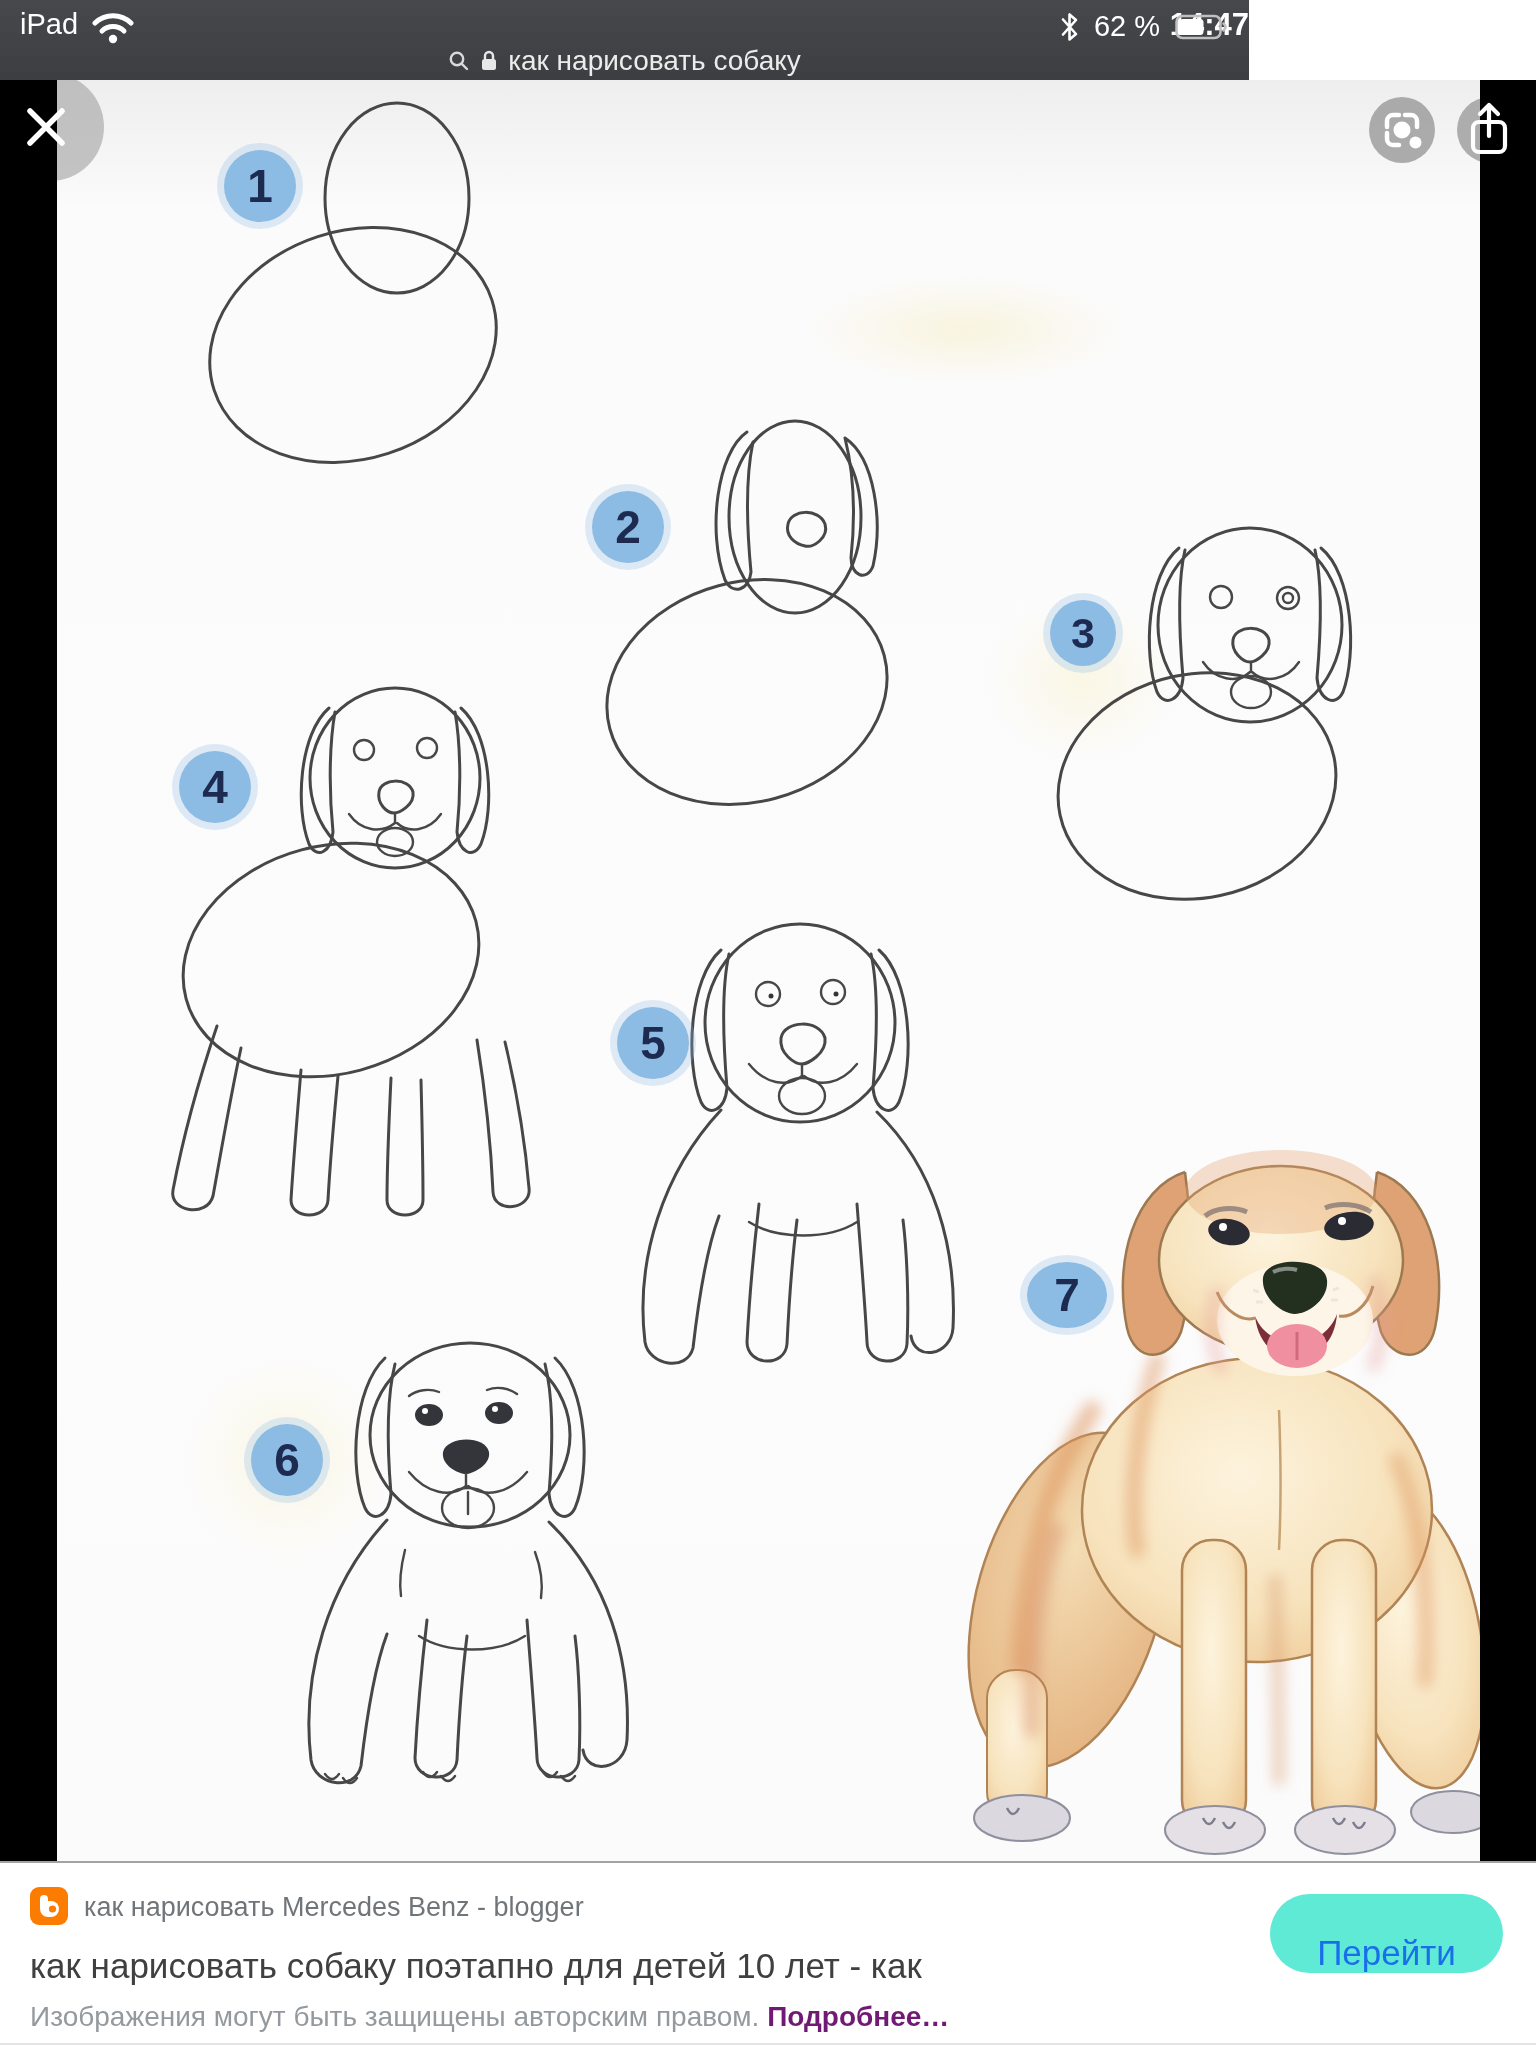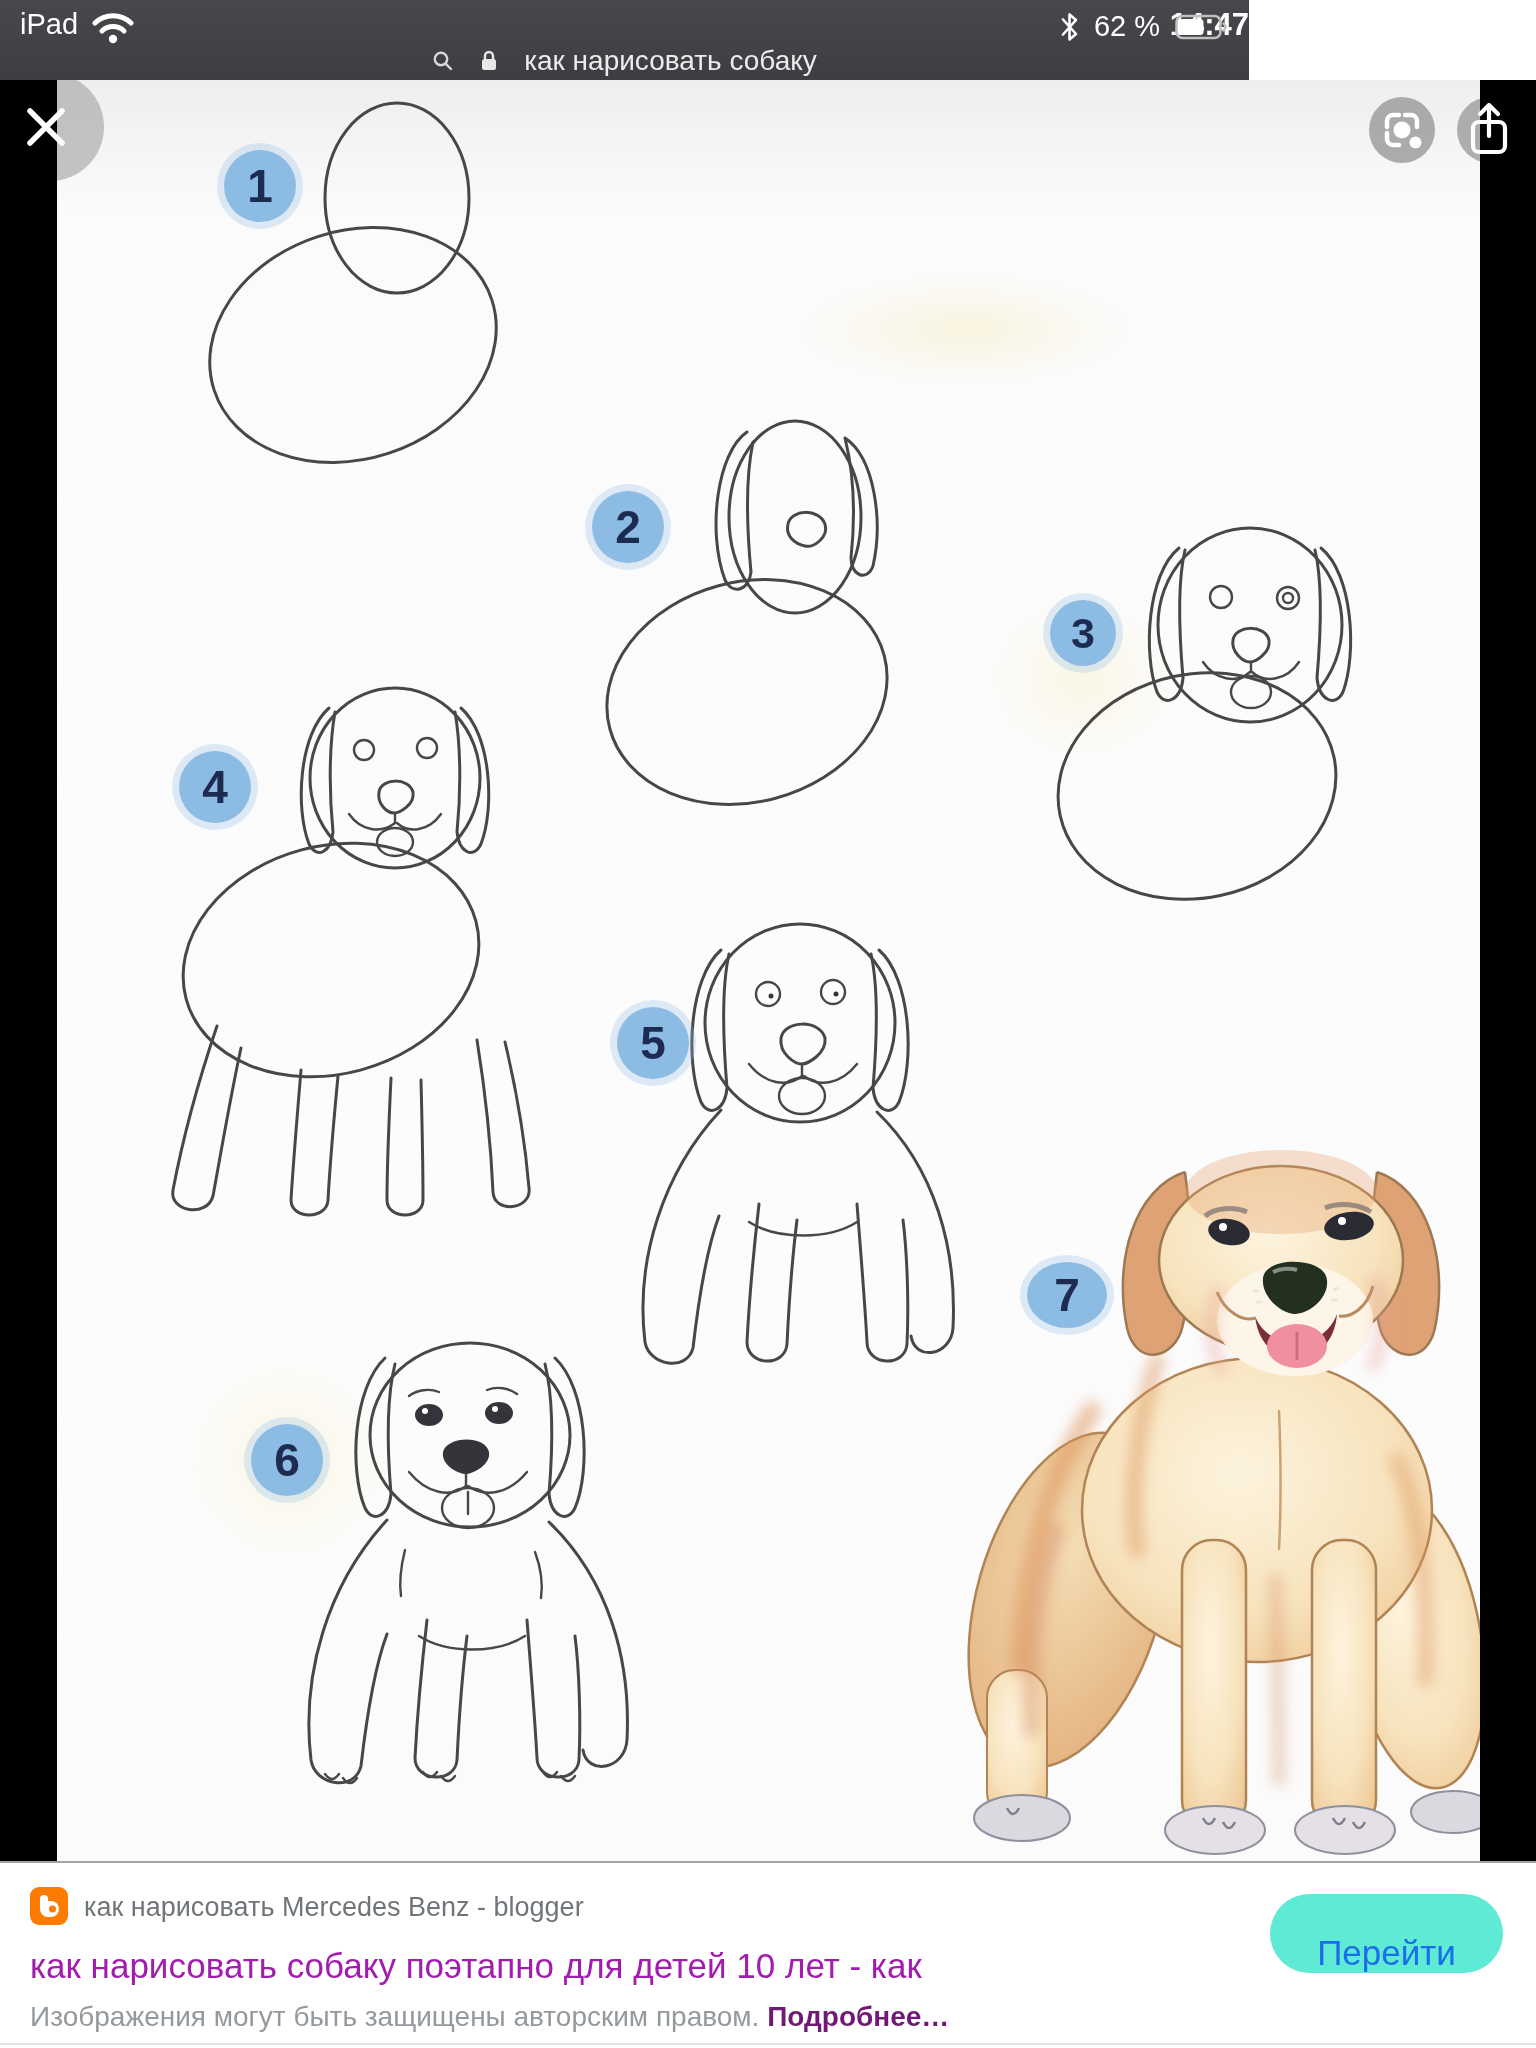--- a/index.html
+++ b/index.html
@@ -10,21 +10,21 @@
   }
   
   .status-bar{
     position:absolute;left:0;top:0;width:1249px;height:80px;
     background:linear-gradient(#46484b,#3c3e41);color:#fff;z-index:10;
   }
   .sb-device{position:absolute;left:20px;top:8px;font-size:29px;color:#fefefe;}
   .sb-time{position:absolute;left:0;right:0;top:7px;text-align:right;font-size:31px;font-weight:700;color:#fff;}
   .sb-right{position:absolute;right:22px;top:10px;display:flex;align-items:center;gap:15px;}
   .sb-batt-txt{font-size:29px;color:#fff;}
-  .sb-search{position:absolute;left:0;right:0;top:44px;height:34px;display:flex;justify-content:center;align-items:center;gap:25px;}
+  .sb-search{position:absolute;left:0;right:0;top:44px;height:34px;display:flex;justify-content:center;align-items:center;gap:9px;}
   .sb-search-txt{font-size:28px;color:#ececec;}
   
   .viewer{position:absolute;left:0;top:80px;width:1536px;height:1781px;background:#000;}
   .photo{
     position:absolute;left:57px;top:0;width:1423px;height:1781px;z-index:1;
     background:
       radial-gradient(240px 80px at 908px 250px, rgba(246,238,198,.55), rgba(246,238,198,0) 70%),
       radial-gradient(140px 120px at 1025px 600px, rgba(249,242,205,.5), rgba(249,242,205,0) 70%),
       radial-gradient(150px 150px at 230px 1380px, rgba(250,243,205,.5), rgba(250,243,205,0) 70%),
       linear-gradient(#eeeeef, #fbfbfc 130px, #fcfcfd 60%, #fbfbfb);
@@ -41,21 +41,21 @@
     background:#8cbbe4;box-shadow:0 0 0 7px rgba(140,187,228,.28);
     display:flex;align-items:center;justify-content:center;
     color:#1d2b50;font-size:46px;font-weight:700;
   }
   .badge-3{width:66px;height:66px;font-size:43px;}
   .badge-7{width:80px;height:66px;border-radius:50% / 50%;}
   
   .footer{position:absolute;left:0;top:1861px;width:1536px;height:187px;background:#fff;border-top:2px solid #a3a3a3;}
   .favicon{position:absolute;left:30px;top:24px;width:38px;height:38px;}
   .src-line{position:absolute;left:84px;top:29px;font-size:27px;color:#70757a;}
-  .title-line{position:absolute;left:30px;top:83px;font-size:35px;color:#a21caf;}
+  .title-line{position:absolute;left:30px;top:83px;font-size:35px;color:#404040;}
   .copy-line{position:absolute;left:30px;top:138px;font-size:28px;color:#94999e;}
   .copy-line b{color:#701a75;}
   .go-btn{
     position:absolute;left:1270px;top:31px;width:233px;height:79px;border-radius:44px;
     background:#5eead4;color:#1a6eea;font-size:35px;display:flex;align-items:flex-end;justify-content:center;
     cursor:pointer;
   }
   .divider{position:absolute;left:0;top:180px;width:1536px;height:2px;background:#e3e5e7;}
   
   .sk{fill:none;stroke:#474747;stroke-width:3;stroke-linecap:round;stroke-linejoin:round;}

